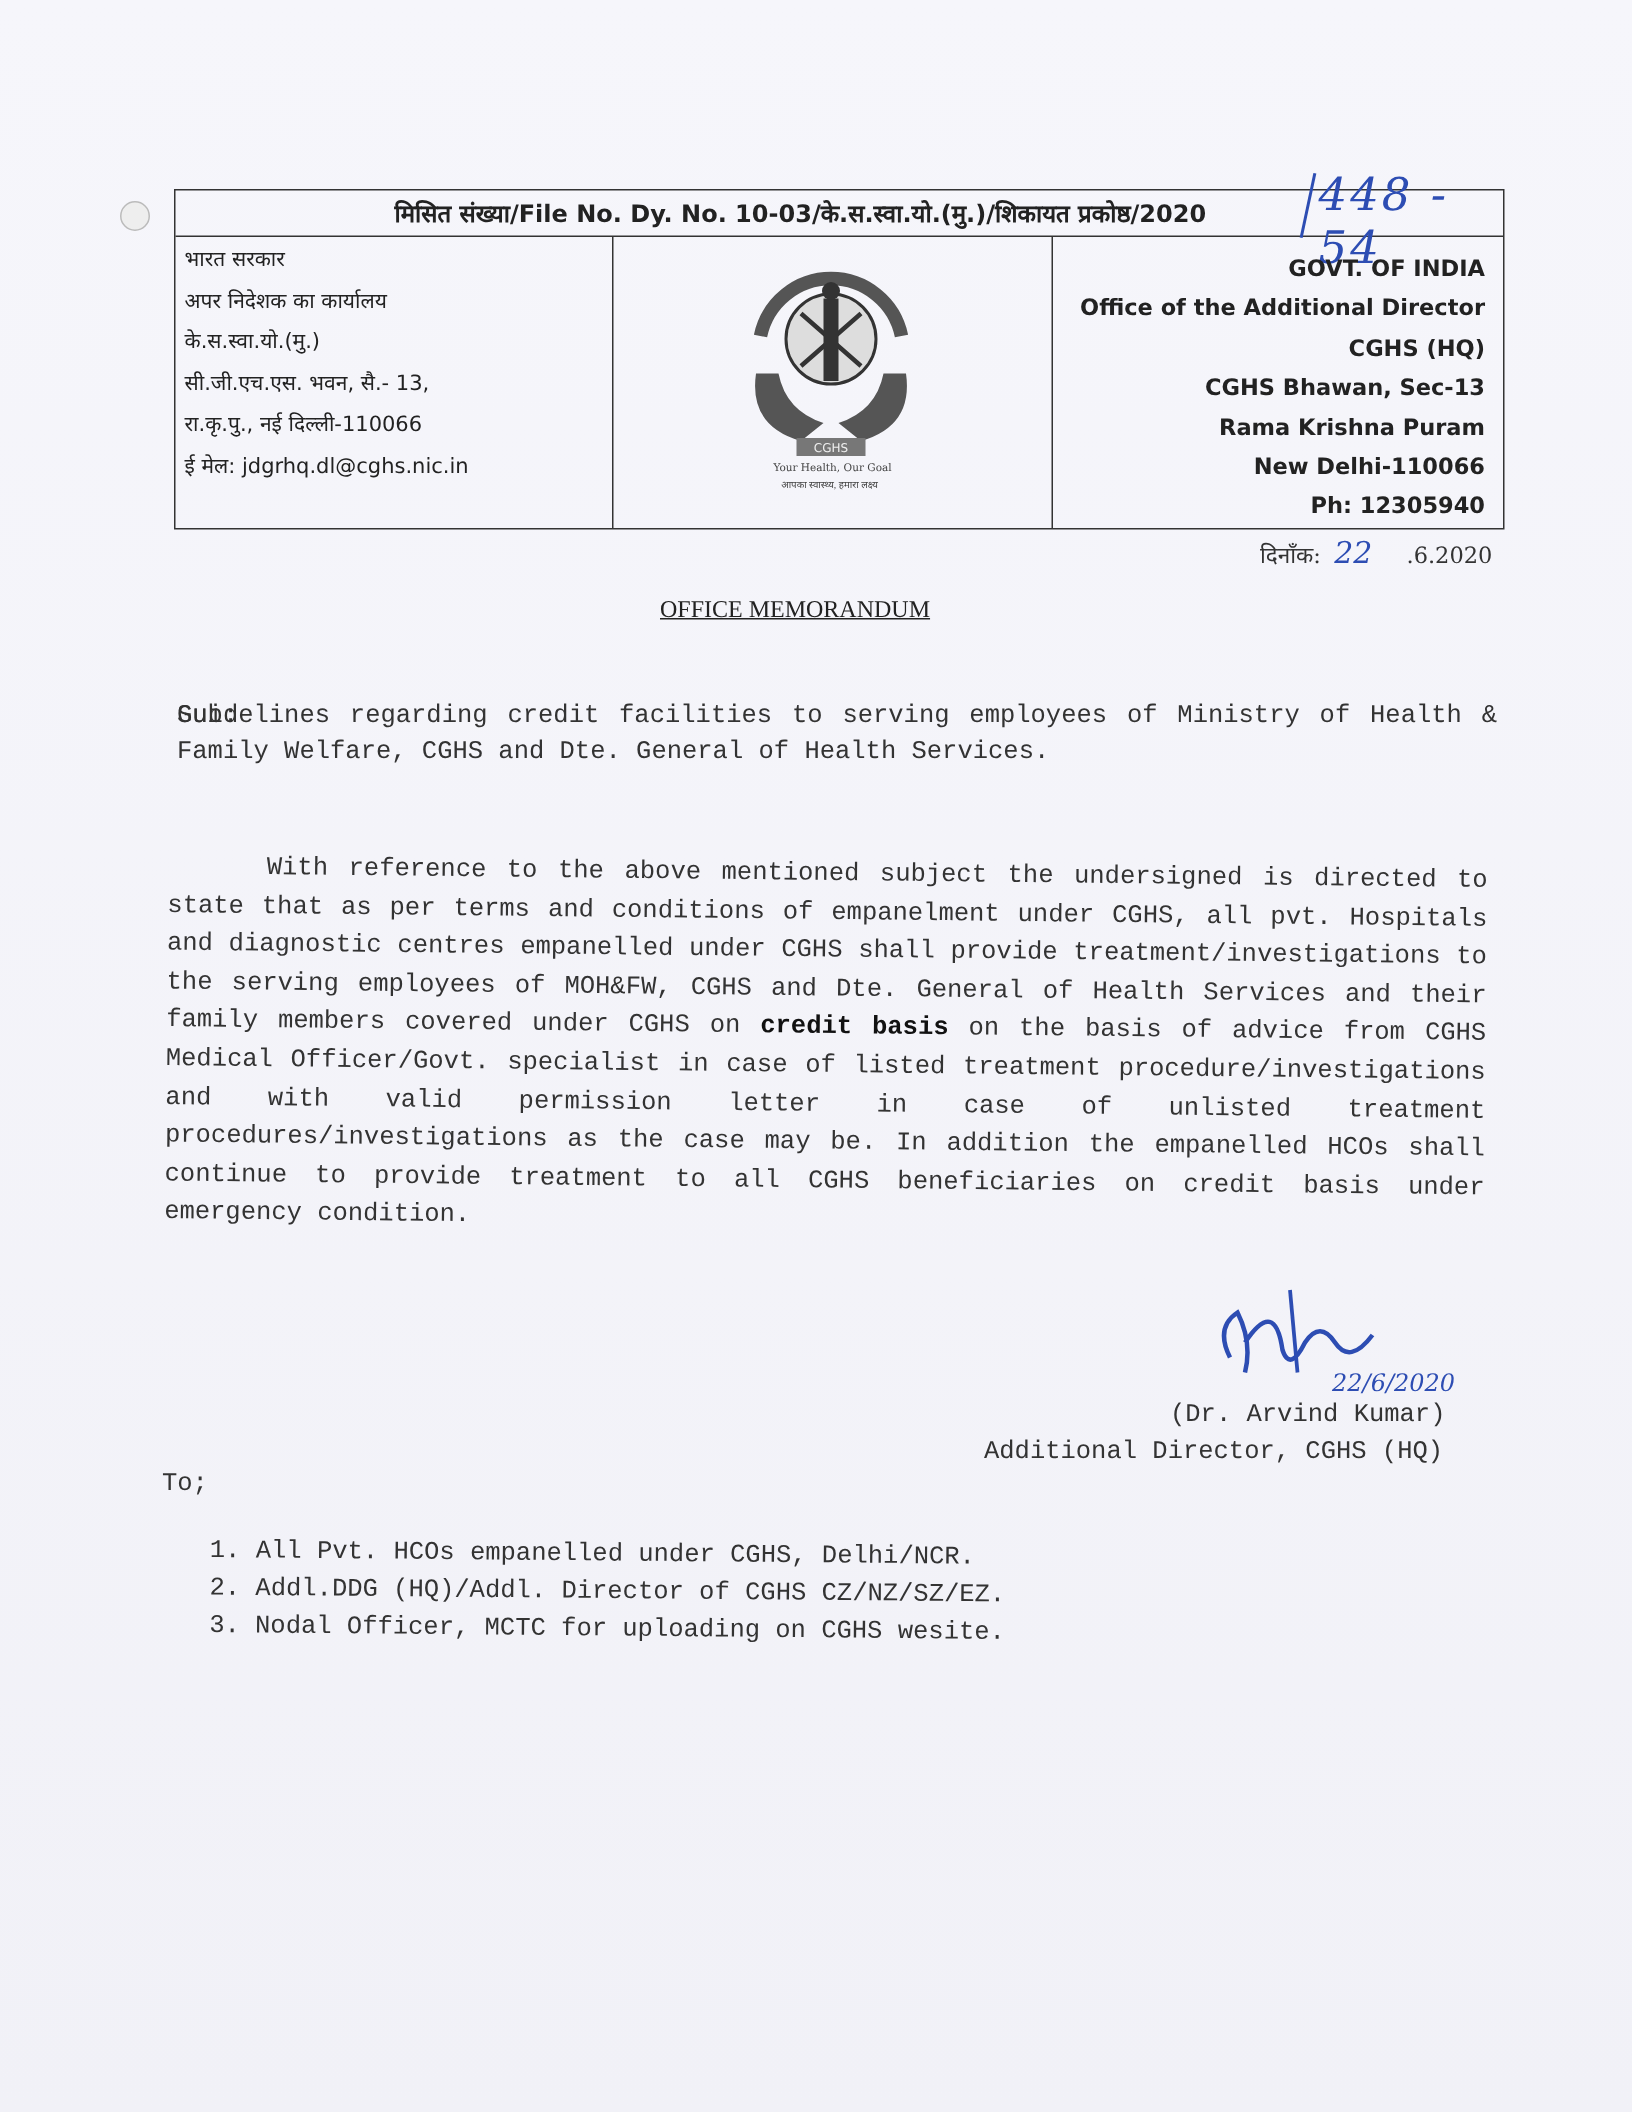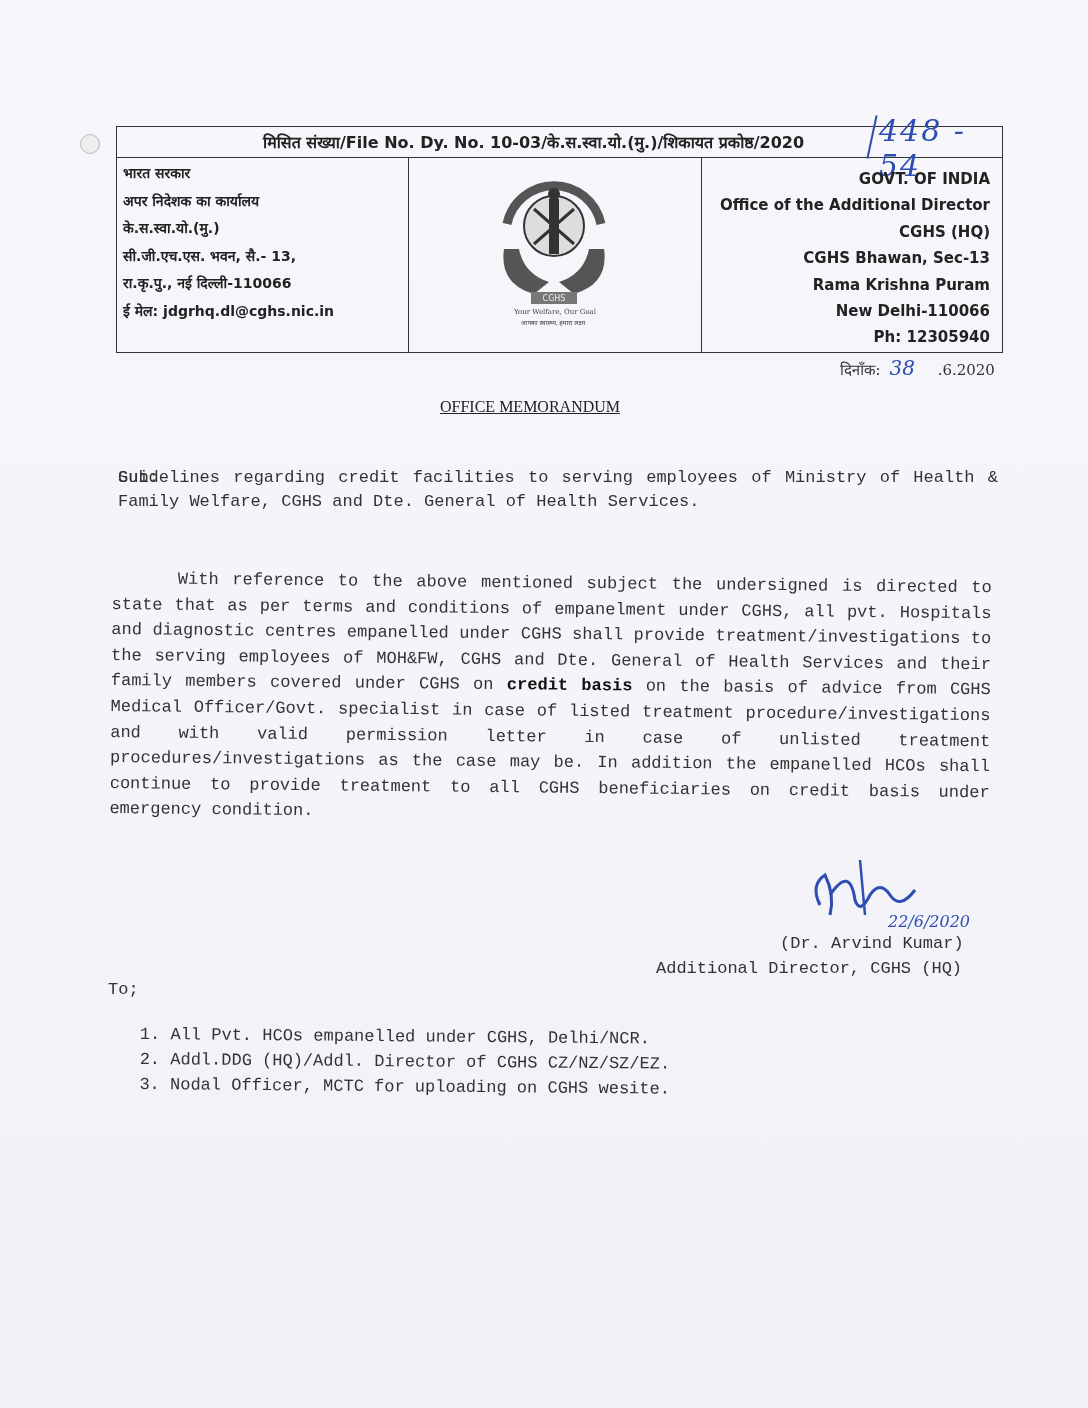--- a/index.html
+++ b/index.html
@@ -13,21 +13,21 @@
   .header-box { position:absolute; left:116px; top:126px; width:885px; height:225px;
                 border:1.5px solid #333; }
   .fileno-row { position:absolute; left:0; right:0; top:0; height:30px; border-bottom:1.5px solid #333;
                 display:flex; align-items:center; padding-left:146px;
                 font-family:"DejaVu Sans", sans-serif; font-size:16px; font-weight:bold; color:#222; }
   .handwrite-no { position:absolute; left:762px; top:-14px; font-family:"DejaVu Serif", serif; font-style:italic;
                   font-size:30px; color:#2d4db3; letter-spacing:2px; }
   .hw-slash { position:absolute; left:754px; top:-12px; width:2px; height:44px; background:#2d4db3; transform:rotate(12deg); }
   .cols { position:absolute; top:31px; left:0; right:0; bottom:0; display:flex; }
   .col-left { width:292px; border-right:1.5px solid #333; padding:2px 0 0 6px; box-sizing:border-box;
-              font-family:"DejaVu Sans", sans-serif; font-size:14px; font-weight:bold; color:#222; }
+              font-family:"DejaVu Sans", sans-serif; font-size:14px; font-weight:normal; color:#222; }
   .col-left div { height:27.5px; line-height:27.5px; }
   .col-mid { width:292px; border-right:1.5px solid #333; position:relative; }
   .col-right { flex:1; text-align:right; padding:8px 12px 0 0; font-family:"DejaVu Sans", sans-serif;
                font-size:15px; font-weight:bold; color:#222; }
   .col-right div { height:26.4px; line-height:26.4px; }
   .logo { position:absolute; left:80px; top:6px; width:130px; height:150px; }
   .logo-cap1 { position:absolute; left:0; right:0; top:150px; text-align:center; font-family:"DejaVu Serif", serif; font-size:7px; color:#444; }
   .logo-cap2 { position:absolute; left:0; right:4px; top:160px; text-align:center; font-family:Liberation Serif, serif; font-size:6.5px; color:#444; }
   .date-line { position:absolute; left:840px; top:356px; font-family:"DejaVu Serif", serif; font-size:15px; color:#333; }
   .date-hw { font-family:"DejaVu Serif", serif; font-style:italic; color:#2d4db3; font-size:20px; padding:0 18px 0 4px; }
@@ -75,39 +75,39 @@
           <path d="M18 60 A48 48 0 0 1 112 60" fill="none" stroke="#555" stroke-width="9"></path>
           <circle cx="65" cy="62" r="30" fill="#ddd" stroke="#333" stroke-width="2"></circle>
           <path d="M45 45 L85 80 M85 45 L45 80" stroke="#333" stroke-width="3" fill="none"></path>
           <rect x="60" y="35" width="10" height="55" fill="#333"></rect>
           <circle cx="65" cy="30" r="6" fill="#333"></circle>
           <path d="M15 85 Q10 120 45 130 L60 118 Q35 110 30 85 Z" fill="#555"></path>
           <path d="M115 85 Q120 120 85 130 L70 118 Q95 110 100 85 Z" fill="#555"></path>
           <rect x="42" y="128" width="46" height="12" fill="#777"></rect>
           <text x="65" y="137" font-size="8" text-anchor="middle" fill="#eee" font-family="DejaVu Sans, sans-serif">CGHS</text>
         </svg>
-        <div class="logo-cap1">Your Welfare, Our Goal</div>
+        <div class="logo-cap1">Your Health, Our Goal</div>
         <div class="logo-cap2">आपका स्वास्थ्य, हमारा लक्ष्य</div>
       </div>
 
       <div class="col-right">
         <div>GOVT. OF INDIA</div>
         <div>Office of the Additional Director</div>
         <div>CGHS (HQ)</div>
         <div>CGHS Bhawan, Sec-13</div>
         <div>Rama Krishna Puram</div>
         <div>New Delhi-110066</div>
         <div>Ph: 12305940</div>
       </div>
     </div>
   </div>
 
   <div class="date-line">
     <span>दिनाँक:</span>
-    <span class="date-hw">38</span>
+    <span class="date-hw">22</span>
     <span>.6.2020</span>
   </div>
 
   <div class="title">OFFICE MEMORANDUM</div>
 
   <div class="sub mono">
     <span class="lbl">Sub:</span>
     <div class="text">Guidelines regarding credit facilities to serving employees of Ministry of Health &amp; Family Welfare, CGHS and Dte. General of Health Services.</div>
   </div>
 

